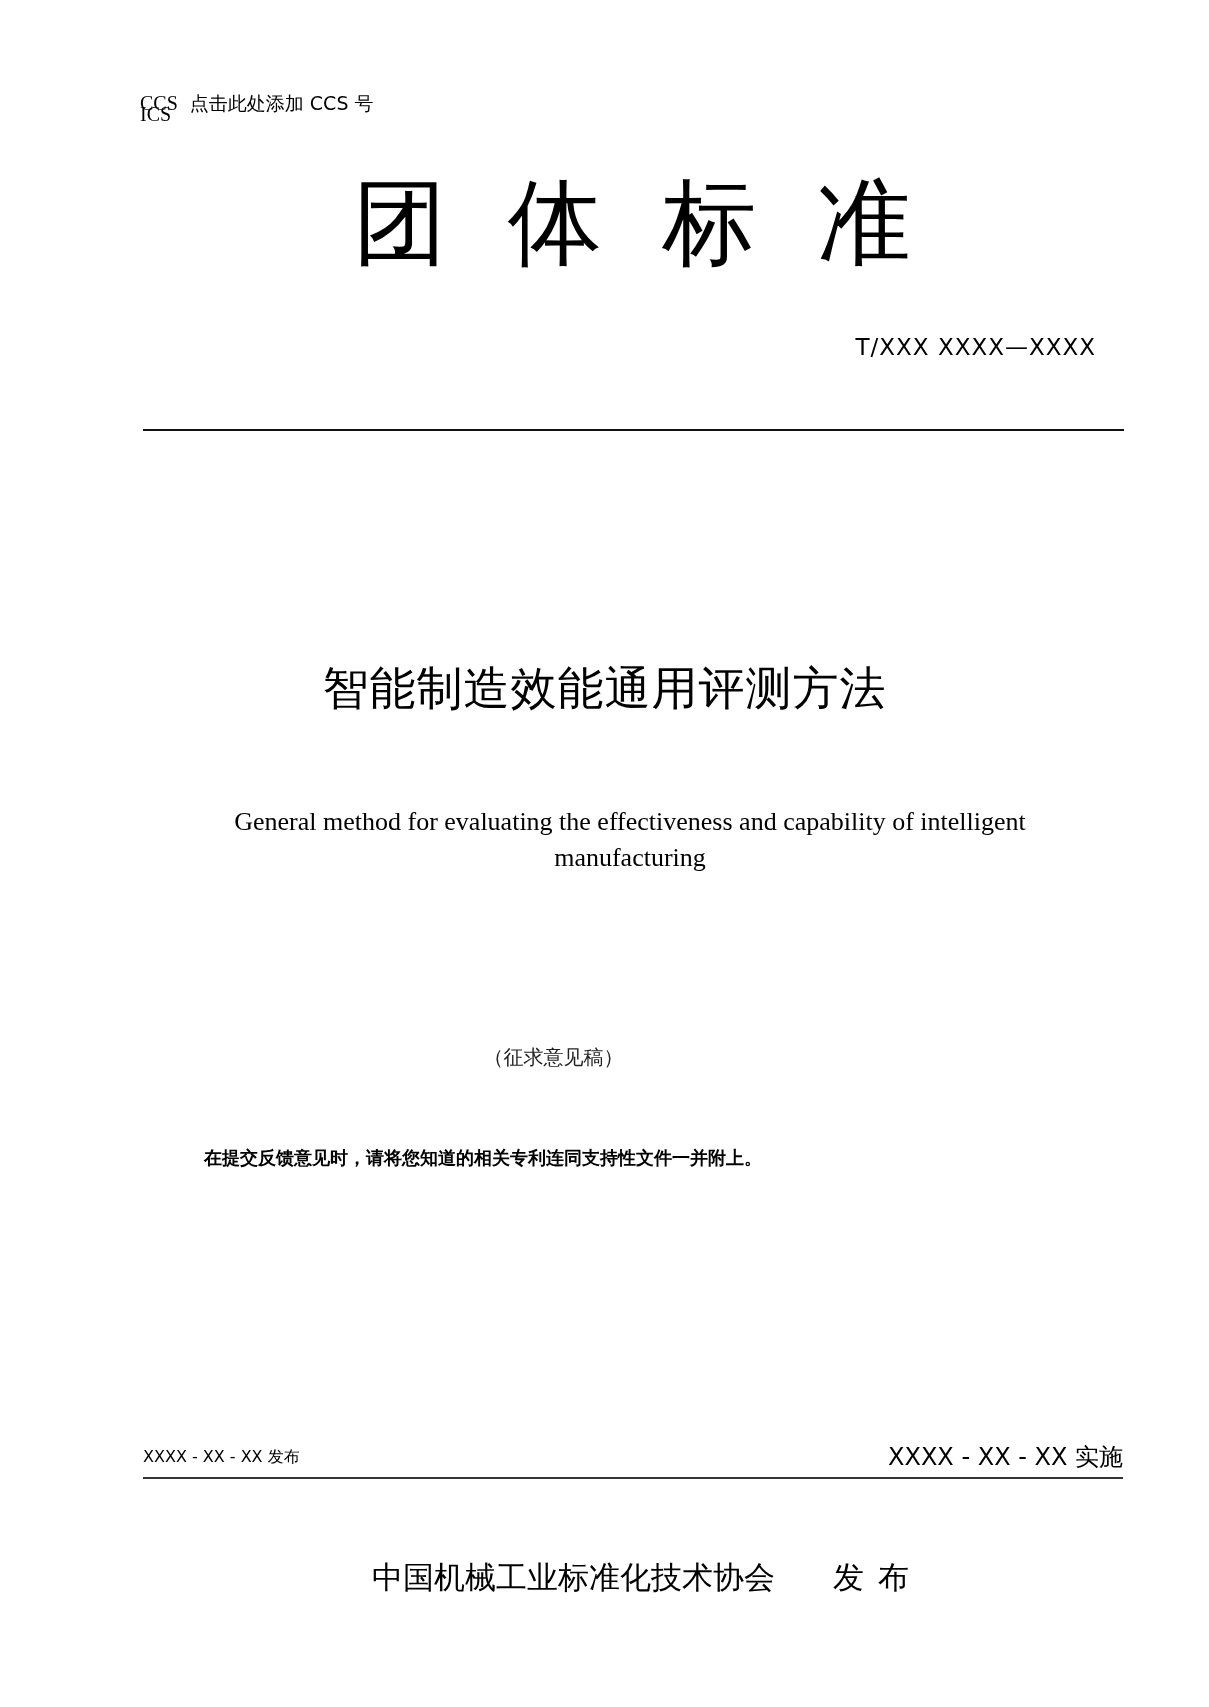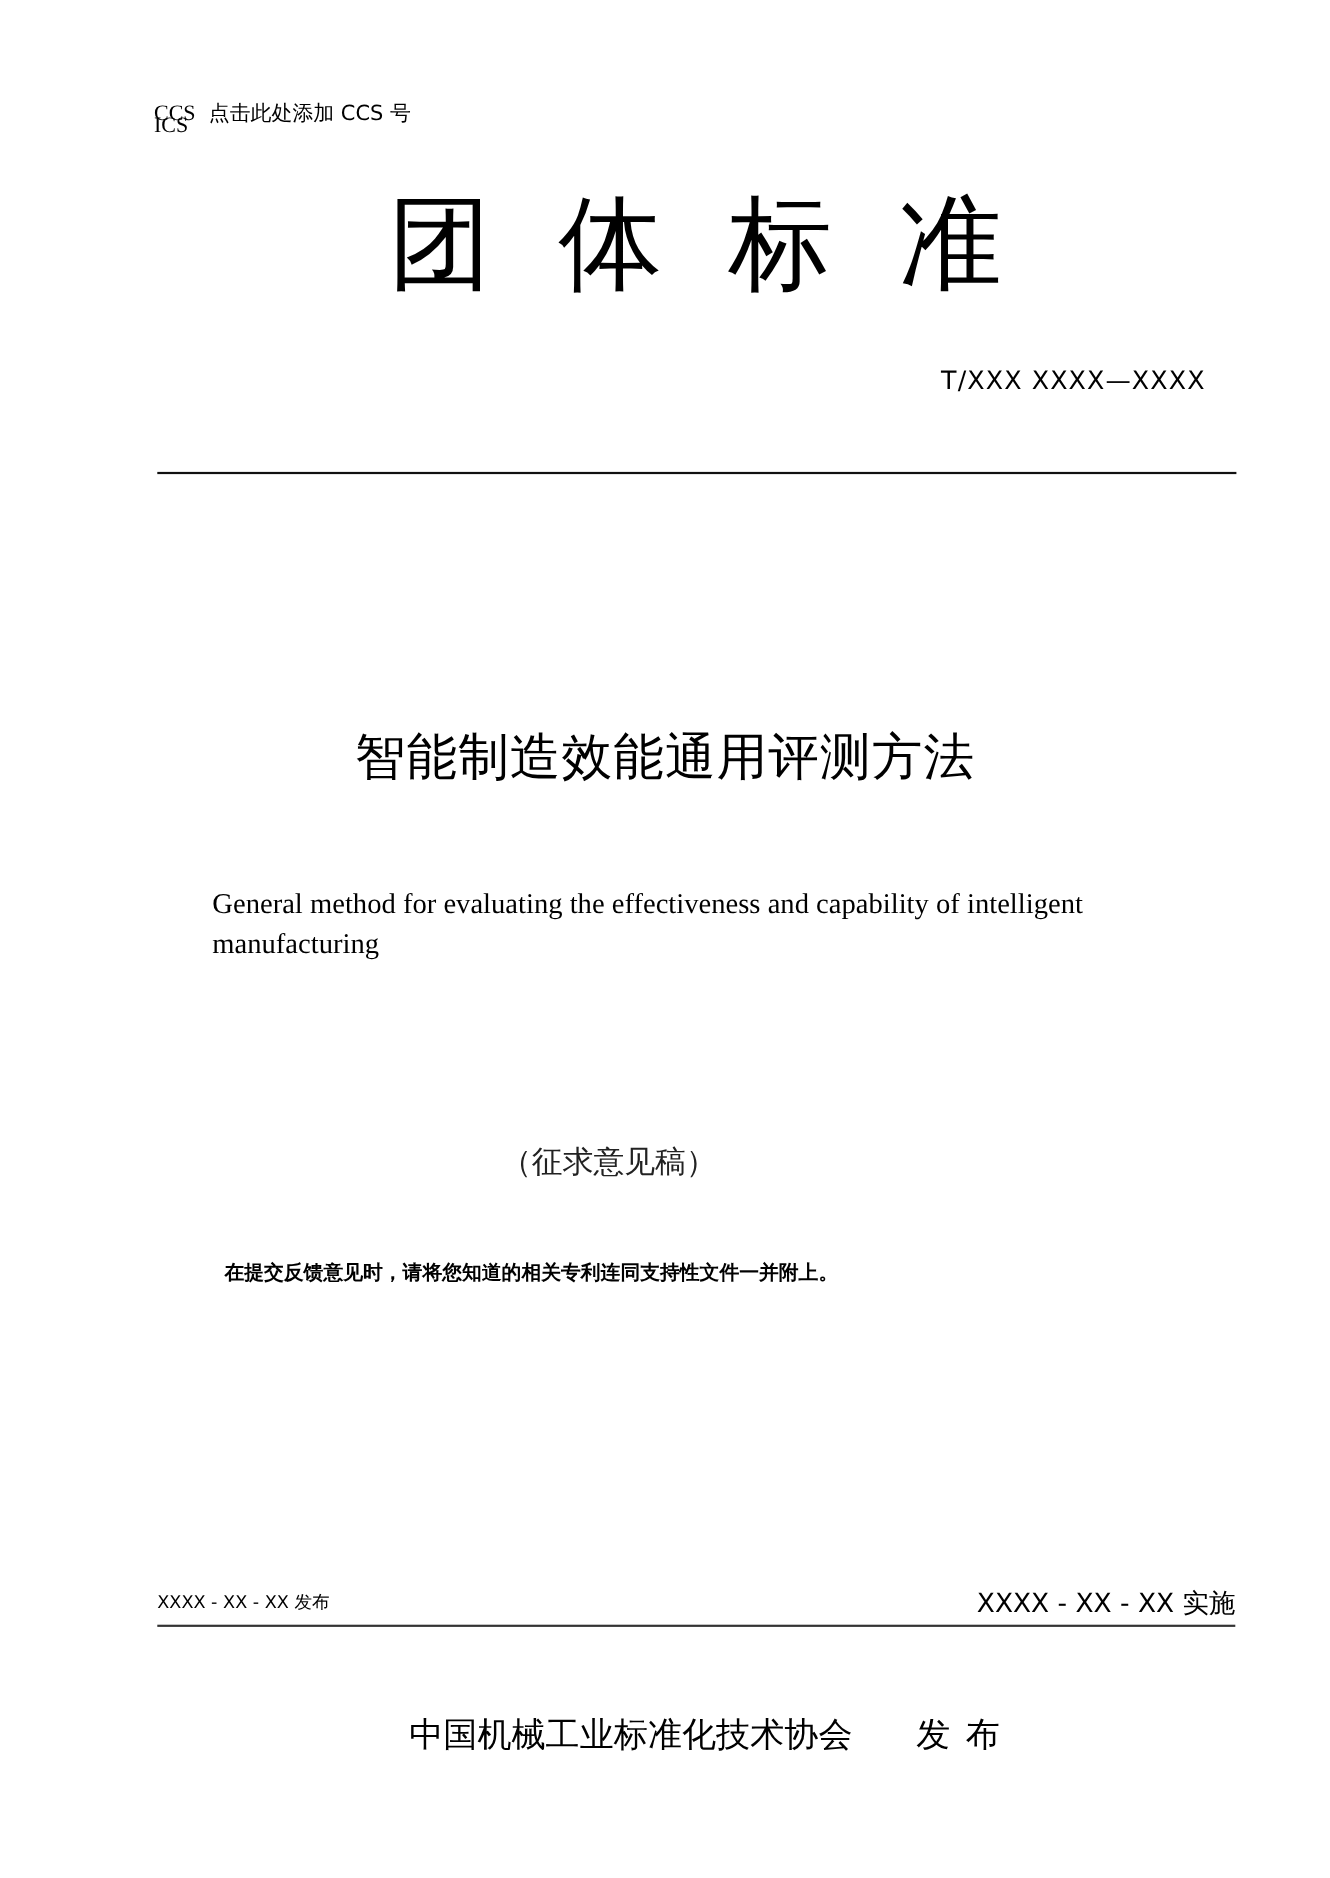--- a/index.html
+++ b/index.html
@@ -56,30 +56,31 @@
 
     .cn-title {
       left: 0; top: 660px;
       width: 1209px;
       text-align: center;
       font-size: 46px; line-height: 56px;
       letter-spacing: 1px;
     }
 
     .en-title {
-      left: 193px; top: 760px;
+      left: 180px; top: 760px;
       width: 900px;
+      text-align: center;
       font-size: 26px; line-height: 36px;
     }
 
     .draft-label {
       left: 0; top: 998px;
       width: 1107px;
       text-align: center;
-      font-size: 28px; line-height: 30px;
+      font-size: 20px; line-height: 30px;
       color: #222;
     }
 
     .notice {
       left: 0; top: 1146px;
       width: 966px;
       text-align: center;
       font-size: 18px; line-height: 24px;
       font-weight: bold;
     }

